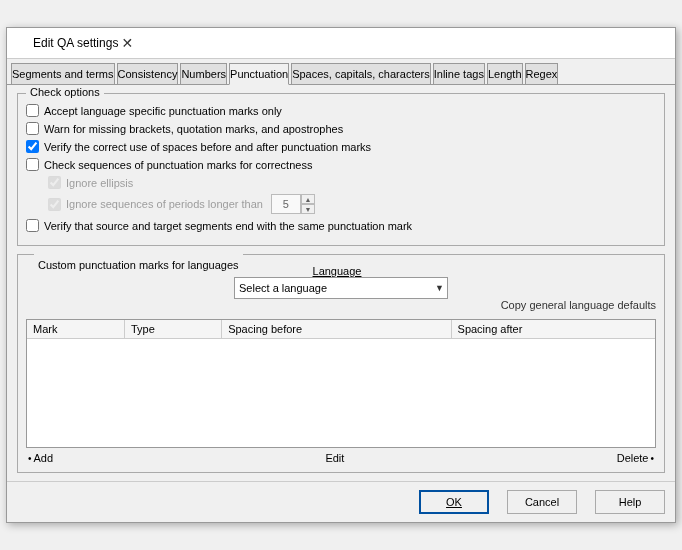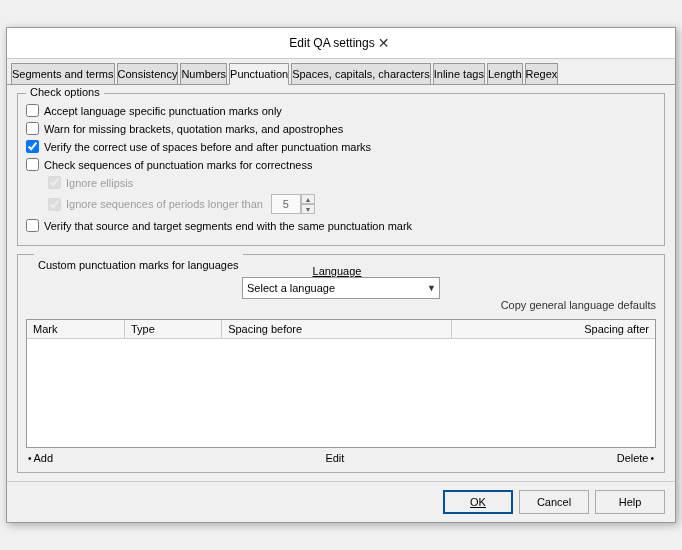--- a/index.html
+++ b/index.html
@@ -18,21 +18,21 @@
       width: 670px;
       background: #f0f0f0;
       border: 1px solid #999;
       box-shadow: 2px 2px 8px rgba(0,0,0,0.3);
     }
     .title-bar {
       background: #fff;
       padding: 6px 26px;
       display: flex;
       align-items: center;
-      justify-content: center;
+      justify-content: flex-start;
       border-bottom: 1px solid #ccc;
     }
     .title-bar-text {
       font-size: 12px;
       font-weight: normal;
     }
     .close-btn {
       width: 18px;
       height: 18px;
       background: none;
@@ -154,21 +154,21 @@
     .language-label {
       font-size: 11px;
       margin-right: 8px;
       text-decoration: underline;
     }
     .dropdown-wrapper {
       position: relative;
       display: inline-block;
     }
     .dropdown-wrapper select {
-      width: 198px;
+      width: 214px;
       height: 22px;
       border: 1px solid #999;
       background: #fff;
       font-size: 11px;
       padding: 0 4px;
       appearance: none;
       -webkit-appearance: none;
       cursor: pointer;
       padding-right: 20px;
     }
@@ -205,21 +205,20 @@
     }
     th {
       border-bottom: 1px solid #ccc;
       border-right: 1px solid #ccc;
       padding: 3px 6px;
       text-align: left;
       font-weight: normal;
     }
     th:last-child {
       border-right: none;
-      text-align: right;
     }
     .table-actions {
       display: flex;
       justify-content: space-between;
       margin-top: 4px;
       font-size: 11px;
     }
     .table-action {
       cursor: pointer;
       color: #000;
@@ -227,21 +226,21 @@
       align-items: center;
     }
     .table-action .bullet {
       font-size: 10px;
       margin: 0 2px;
     }
     .bottom-buttons {
       display: flex;
       justify-content: flex-end;
       padding: 8px 10px;
-      gap: 6px;
+      gap: 18px;
       border-top: 1px solid #ccc;
       background: #f0f0f0;
       align-items: flex-end;
     }
     .btn {
       width: 70px;
       height: 24px;
       border: 1px solid #aaa;
       background: #f0f0f0;
       font-size: 11px;

